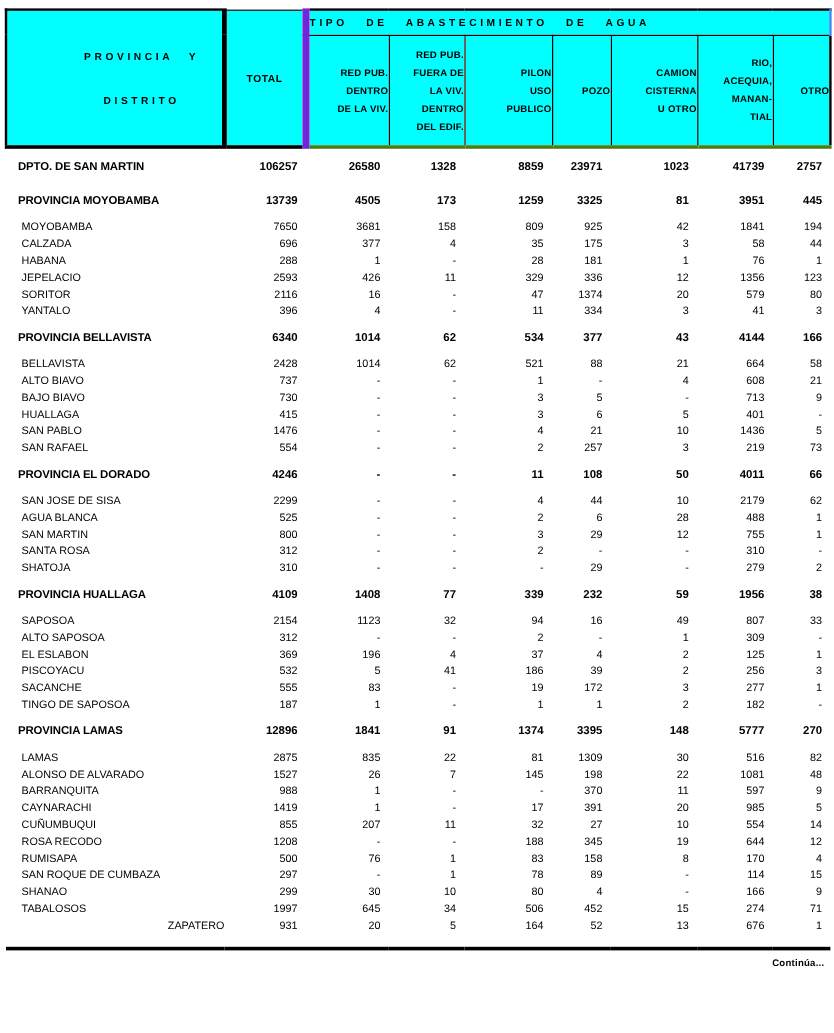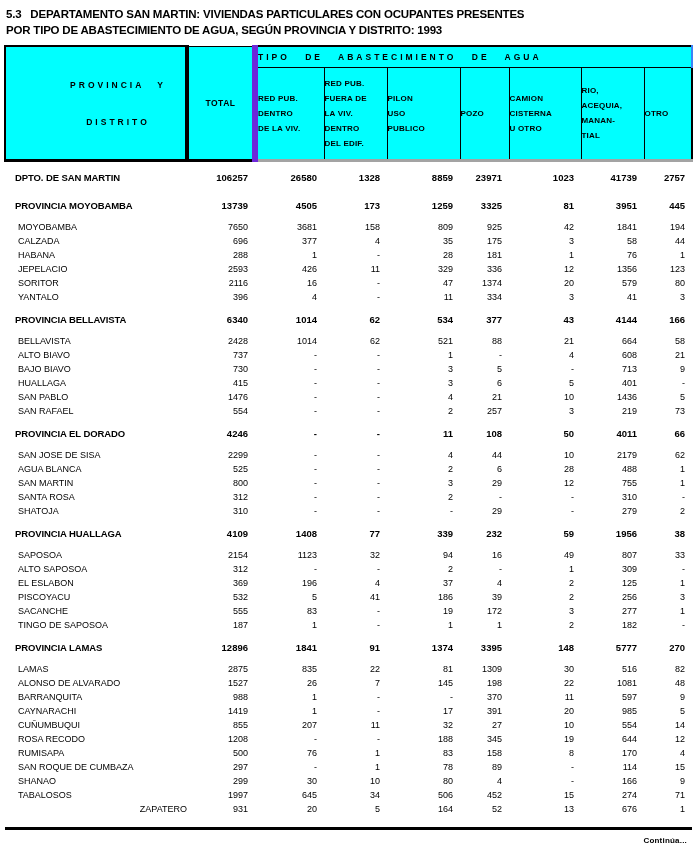--- a/index.html
+++ b/index.html
@@ -75,25 +75,25 @@
     border-right: 2px solid #3b82f6;
     height: 17px;
     font-size: 8.5px;
     letter-spacing: 3px;
     word-spacing: 10px;
     text-align: left;
     vertical-align: middle;
     white-space: nowrap;
   }
   th.sub-col {
-    border-bottom: 3px solid #a3a3a3;
+    border-bottom: 3px solid #4d7c0f;
     height: 80px;
     font-size: 8px;
     line-height: 15px;
-    text-align: left;
+    text-align: right;
     vertical-align: middle;
     white-space: pre-line;
     letter-spacing: 0.2px;
   }
   th.sub-col.last { border-right: 2px solid #000; }
 
   
   tbody td {
     border: none;
     font-size: 9px;
@@ -130,24 +130,20 @@
     font-size: 8px;
     font-weight: bold;
     letter-spacing: 0.2px;
   }
 </style>
 </head>
 <body>
 
 <div class="page">
 
-  <div class="title-block">
-    <div class="title-line">5.3   DEPARTAMENTO SAN MARTIN: VIVIENDAS PARTICULARES CON OCUPANTES PRESENTES</div>
-    <div class="title-line">POR TIPO DE ABASTECIMIENTO DE AGUA, SEGÚN PROVINCIA Y DISTRITO: 1993</div>
-  </div>
 
   <table class="data-table">
     <colgroup>
       <col style="width:182px">
       <col style="width:68px">
       <col style="width:69px">
       <col style="width:63px">
       <col style="width:73px">
       <col style="width:49px">
       <col style="width:72px">

